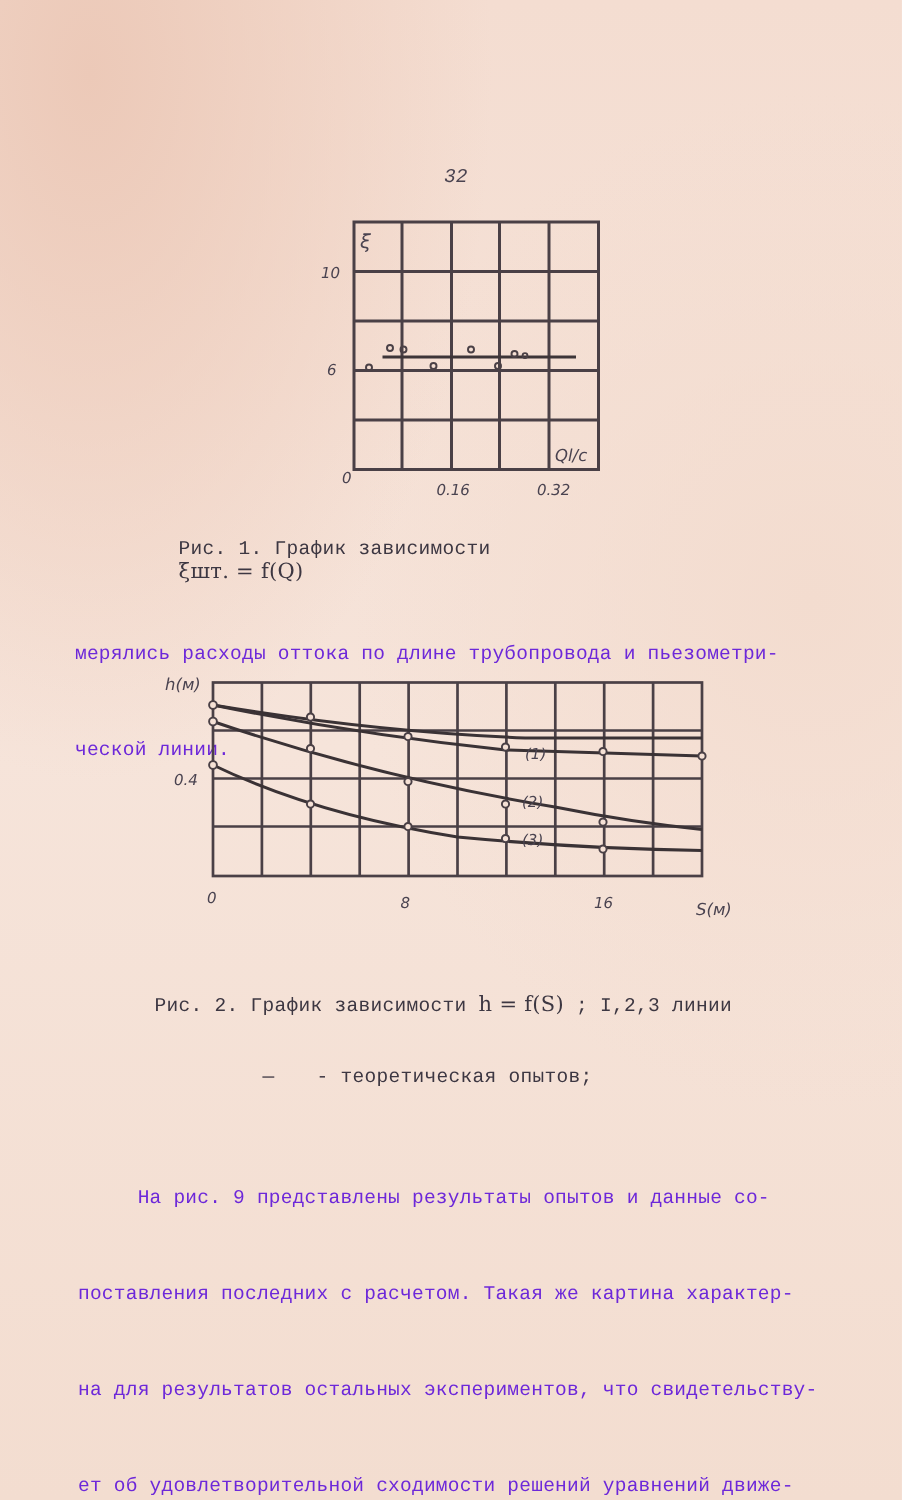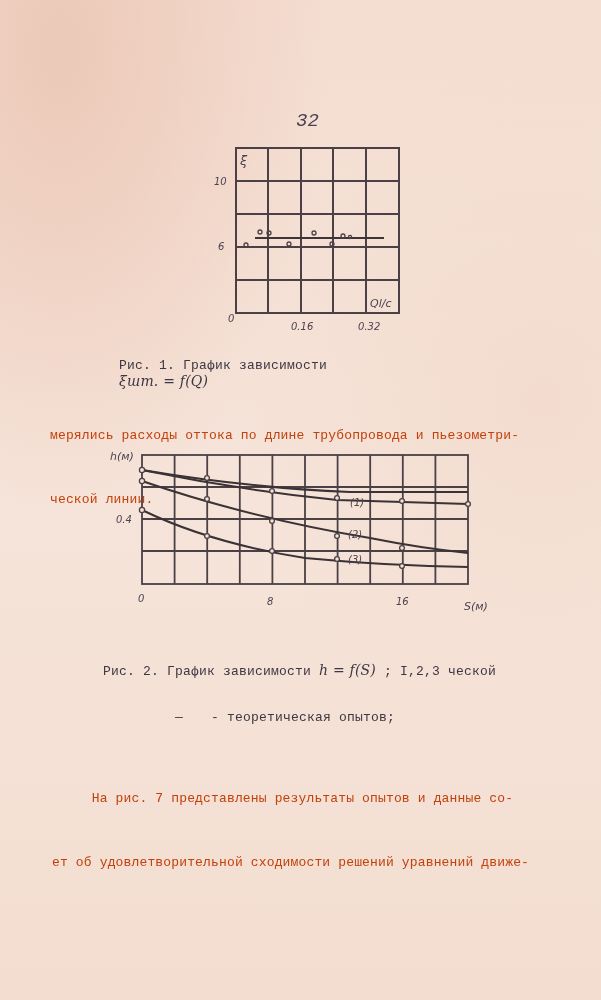--- a/index.html
+++ b/index.html
@@ -7,27 +7,27 @@
     width: 601px; height: 1000px; overflow: hidden;
     background: #f5e1d6;
     background-image: radial-gradient(ellipse at 10% 5%, #ecc9b8 0%, rgba(236,201,184,0) 35%),
                       radial-gradient(ellipse at 90% 40%, #f3dccf 0%, rgba(243,220,207,0) 40%),
                       linear-gradient(180deg, #f4ddd1 0%, #f6e4da 50%, #f3ddd0 100%);
     position: relative;
     font-family: "Liberation Mono", "DejaVu Sans Mono", monospace;
     color: #3b3540;
   }
   .abs { position: absolute; }
-  .page-number { left: 296px; top: 110px; font-size: 19px; font-style: italic; color: #4a4350; }
+  .page-number { left: 296px; top: 110px; font-size: 13px; font-style: italic; color: #4a4350; }
   .fig3 { left: 210px; top: 140px; width: 210px; height: 200px; }
   .fig4 { left: 100px; top: 448px; width: 430px; height: 180px; }
   svg text { font-family: "DejaVu Sans", sans-serif; font-style: italic; fill: #4a4350; }
   .caption { font-size: 13px; letter-spacing: 0.2px; white-space: pre; color: #3d3742; }
-  .caption .formula { font-family: "DejaVu Serif", serif; font-style: italic; font-size: 14px; }
-  .para { font-size: 13px; line-height: 21.4px; white-space: pre; color: #c2410c; letter-spacing: 0.15px; }
+  .caption .formula { font-family: "DejaVu Serif", serif; font-size: 14px; }
+  .para { font-size: 13px; line-height: 21.4px; white-space: pre; color: #6d28d9; letter-spacing: 0.15px; }
 </style>
 </head>
 <body>
 
 <div class="abs page-number">32</div>
 
 <div class="abs fig3">
   <svg width="210" height="200" viewBox="0 0 210 200">
     <g stroke="#4a4046" stroke-width="2" fill="none">
       <rect x="26" y="8" width="163" height="165"></rect>
@@ -118,27 +118,29 @@
     <text x="10" y="12" font-size="11">h(м)</text>
     <text x="16" y="75" font-size="10">0.4</text>
     <text x="38" y="154" font-size="10">0</text>
     <text x="167" y="157" font-size="10">8</text>
     <text x="296" y="157" font-size="10">16</text>
     <text x="364" y="162" font-size="11">S(м)</text>
   </svg>
 </div>
 
 <div class="abs caption" style="left:103px; top:633px; line-height:15px;">
-  <div><span>Рис. 2. График зависимости</span> <span class="formula">h = f(S)</span> <span>; I,2,3 ческой</span></div>
+  <div><span>Рис. 2. График зависимости</span> <span class="formula">h = f(S)</span> <span>; I,2,3 линии</span></div>
 </div>
 
 <div class="abs caption" style="left:175px; top:670px; line-height:19px;">
   <div><span style="display:inline-block;width:28px;">—</span> <span>- теоретическая опытов;</span></div>
 </div>
 
 <div class="abs para" style="left:52px; top:745px;">
-  <div>     На рис. 7 представлены результаты опытов и данные со-</div>
+  <div>     На рис. 9 представлены результаты опытов и данные со-</div>
+  <div>поставления последних с расчетом. Такая же картина характер-</div>
+  <div>на для результатов остальных экспериментов, что свидетельству-</div>
   <div>ет об удовлетворительной сходимости решений уравнений движе-</div>
   
   
   
   
 </div>
 
 </body></html>

